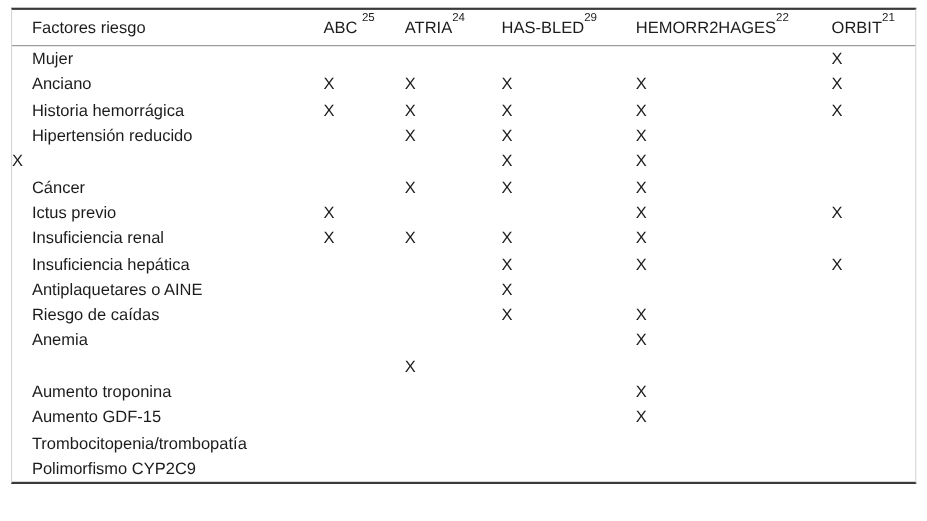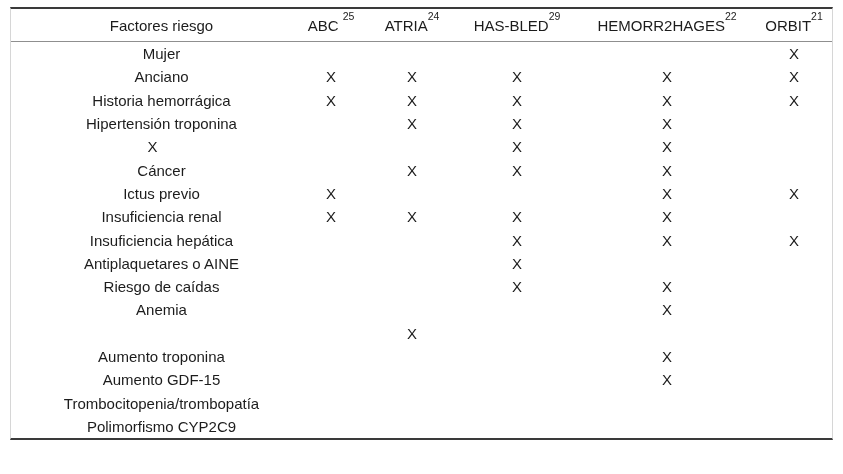--- a/index.html
+++ b/index.html
@@ -11,21 +11,20 @@
   .table {
     position: absolute;
     left: 10px;
     top: 7px;
     width: 823px;
     border-top: 2px solid #3a3a3a;
     border-bottom: 2px solid #3a3a3a;
     border-left: 1px solid #d6d6d6;
     border-right: 1px solid #d6d6d6;
     background: #ffffff;
-    text-align: center;
   }
 
   .row {
     display: grid;
     grid-template-columns: 283px 74px 88px 122px 178px 1fr;
     align-items: center;
   }
 
   .header-row {
     height: 33px;
@@ -83,21 +82,21 @@
         </div>
         <div class="row body-row">
           <div class="cell label-cell">Historia hemorrágica</div>
           <div class="cell">X</div>
           <div class="cell">X</div>
           <div class="cell">X</div>
           <div class="cell">X</div>
           <div class="cell">X</div>
         </div>
         <div class="row body-row">
-          <div class="cell label-cell">Hipertensión troponina</div>
+          <div class="cell label-cell">Hipertensión reducido</div>
           <div class="cell"></div>
           <div class="cell">X</div>
           <div class="cell">X</div>
           <div class="cell">X</div>
           <div class="cell"></div>
         </div>
         <div class="row body-row">
           <div class="cell">X</div>
           <div class="cell"></div>
           <div class="cell"></div>

